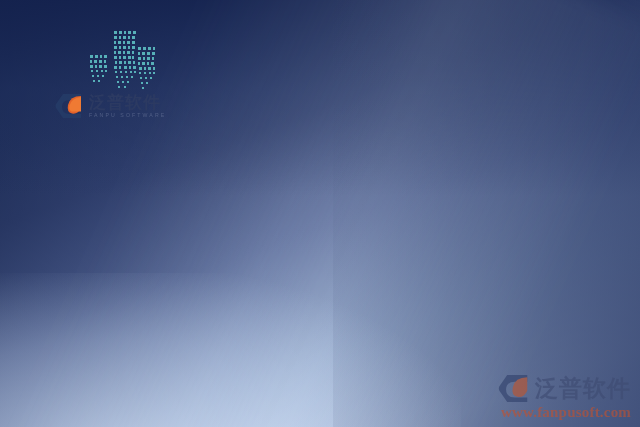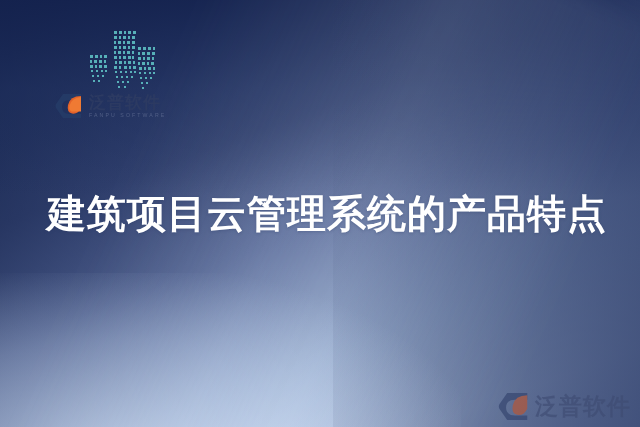--- a/index.html
+++ b/index.html
@@ -310,25 +310,25 @@
       <path d="M16 2 L52 2 L52 14 L30 14 Q14 14 14 28 Q14 42 30 42 L52 42 L52 50 L16 50 L2 30 Q0 26 2 22 Z" fill="#243a66"></path>
       <path d="M52 6 Q30 6 26 24 Q23 38 34 41 Q46 43 52 30 Z" fill="#e2622a"></path>
       <path d="M52 8 Q34 9 29 25 Q27 34 33 37 L52 37 Z" fill="#ef7a33"></path>
     </svg>
     <div class="wordmark">
       <span class="cn">泛普软件</span>
       <span class="en">FANPU SOFTWARE</span>
     </div>
   </div>
 
-  <div id="title">建筑项目云管理系统的产品特点</div>
 
   <div id="watermark">
     <div class="wm-top">
       <svg class="mark" viewBox="0 0 60 52">
         <path d="M16 2 L52 2 L52 14 L30 14 Q14 14 14 28 Q14 42 30 42 L52 42 L52 50 L16 50 L2 30 Q0 26 2 22 Z" fill="#30406b"></path>
         <path d="M52 6 Q30 6 26 24 Q23 38 34 41 Q46 43 52 30 Z" fill="#c0542c"></path>
       </svg>
       <span class="wm-cn">泛普软件</span>
     </div>
+    <div class="wm-url">www.fanpusoft.com</div>
   </div>
 
 </div>
 
 </body></html>

